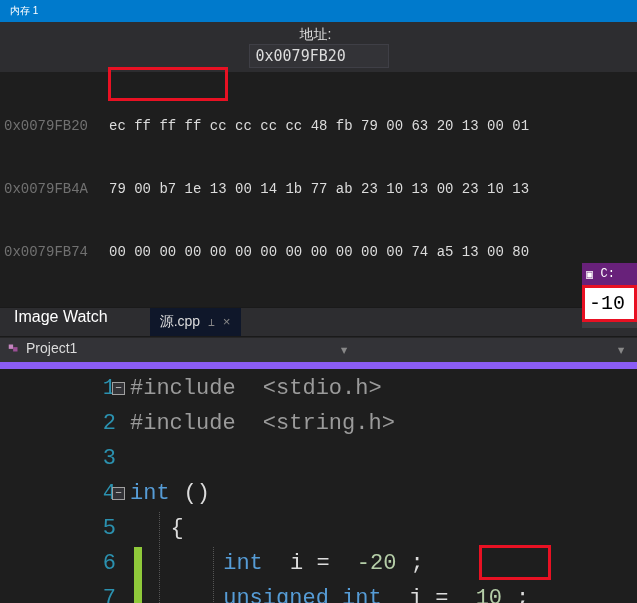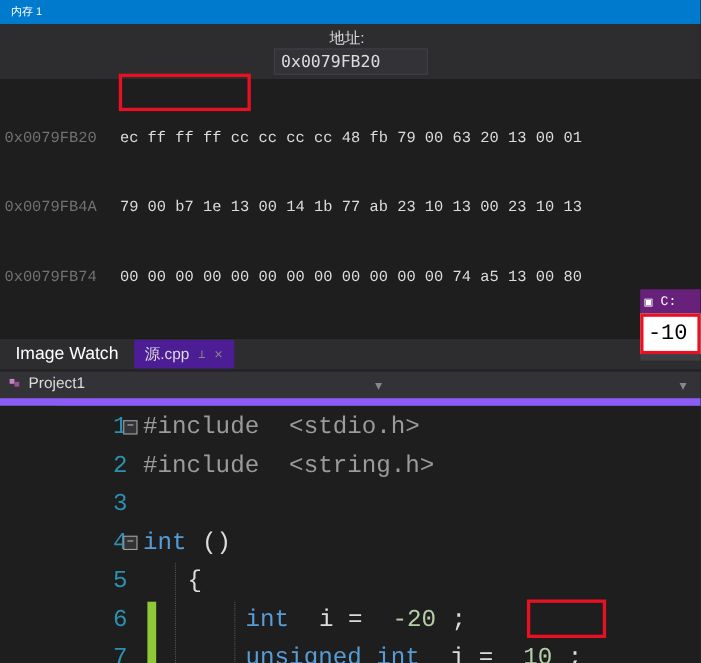--- a/index.html
+++ b/index.html
@@ -55,39 +55,39 @@
 .hex-col { color: #dcdcdc; letter-spacing: 0; }
 .highlight-box1 {
   position: absolute;
   border: 3px solid #e81123;
   left: 108px; top: 67px;
   width: 120px; height: 34px;
   pointer-events: none;
 }
 .watch-bar {
   display: flex;
-  align-items: center;
   background: #2d2d30;
   border-top: 1px solid #1a1a1a;
   border-bottom: 1px solid #1a1a1a;
   height: 30px;
 }
 .watch-title {
   color: #fff;
   font-size: 16px;
   font-family: 'Segoe UI', sans-serif;
   padding: 0 14px;
 }
 .tab-area { display: flex; background: #2d2d30; }
 .tab {
-  background: #4c1d95;
+  background: #0f172a;
   padding: 4px 10px;
   display: flex;
   align-items: center;
   gap: 8px;
+  margin-left: 28px;
 }
 .tab-label { color: #dcdcdc; font-size: 14px; font-family: 'Segoe UI', sans-serif; }
 .tab-pin { color: #888; font-size: 11px; }
 .tab-close { color: #888; font-size: 13px; }
 .project-bar {
   background: #333337;
   display: flex;
   align-items: flex-start;
   padding: 2px 6px;
   gap: 4px;

